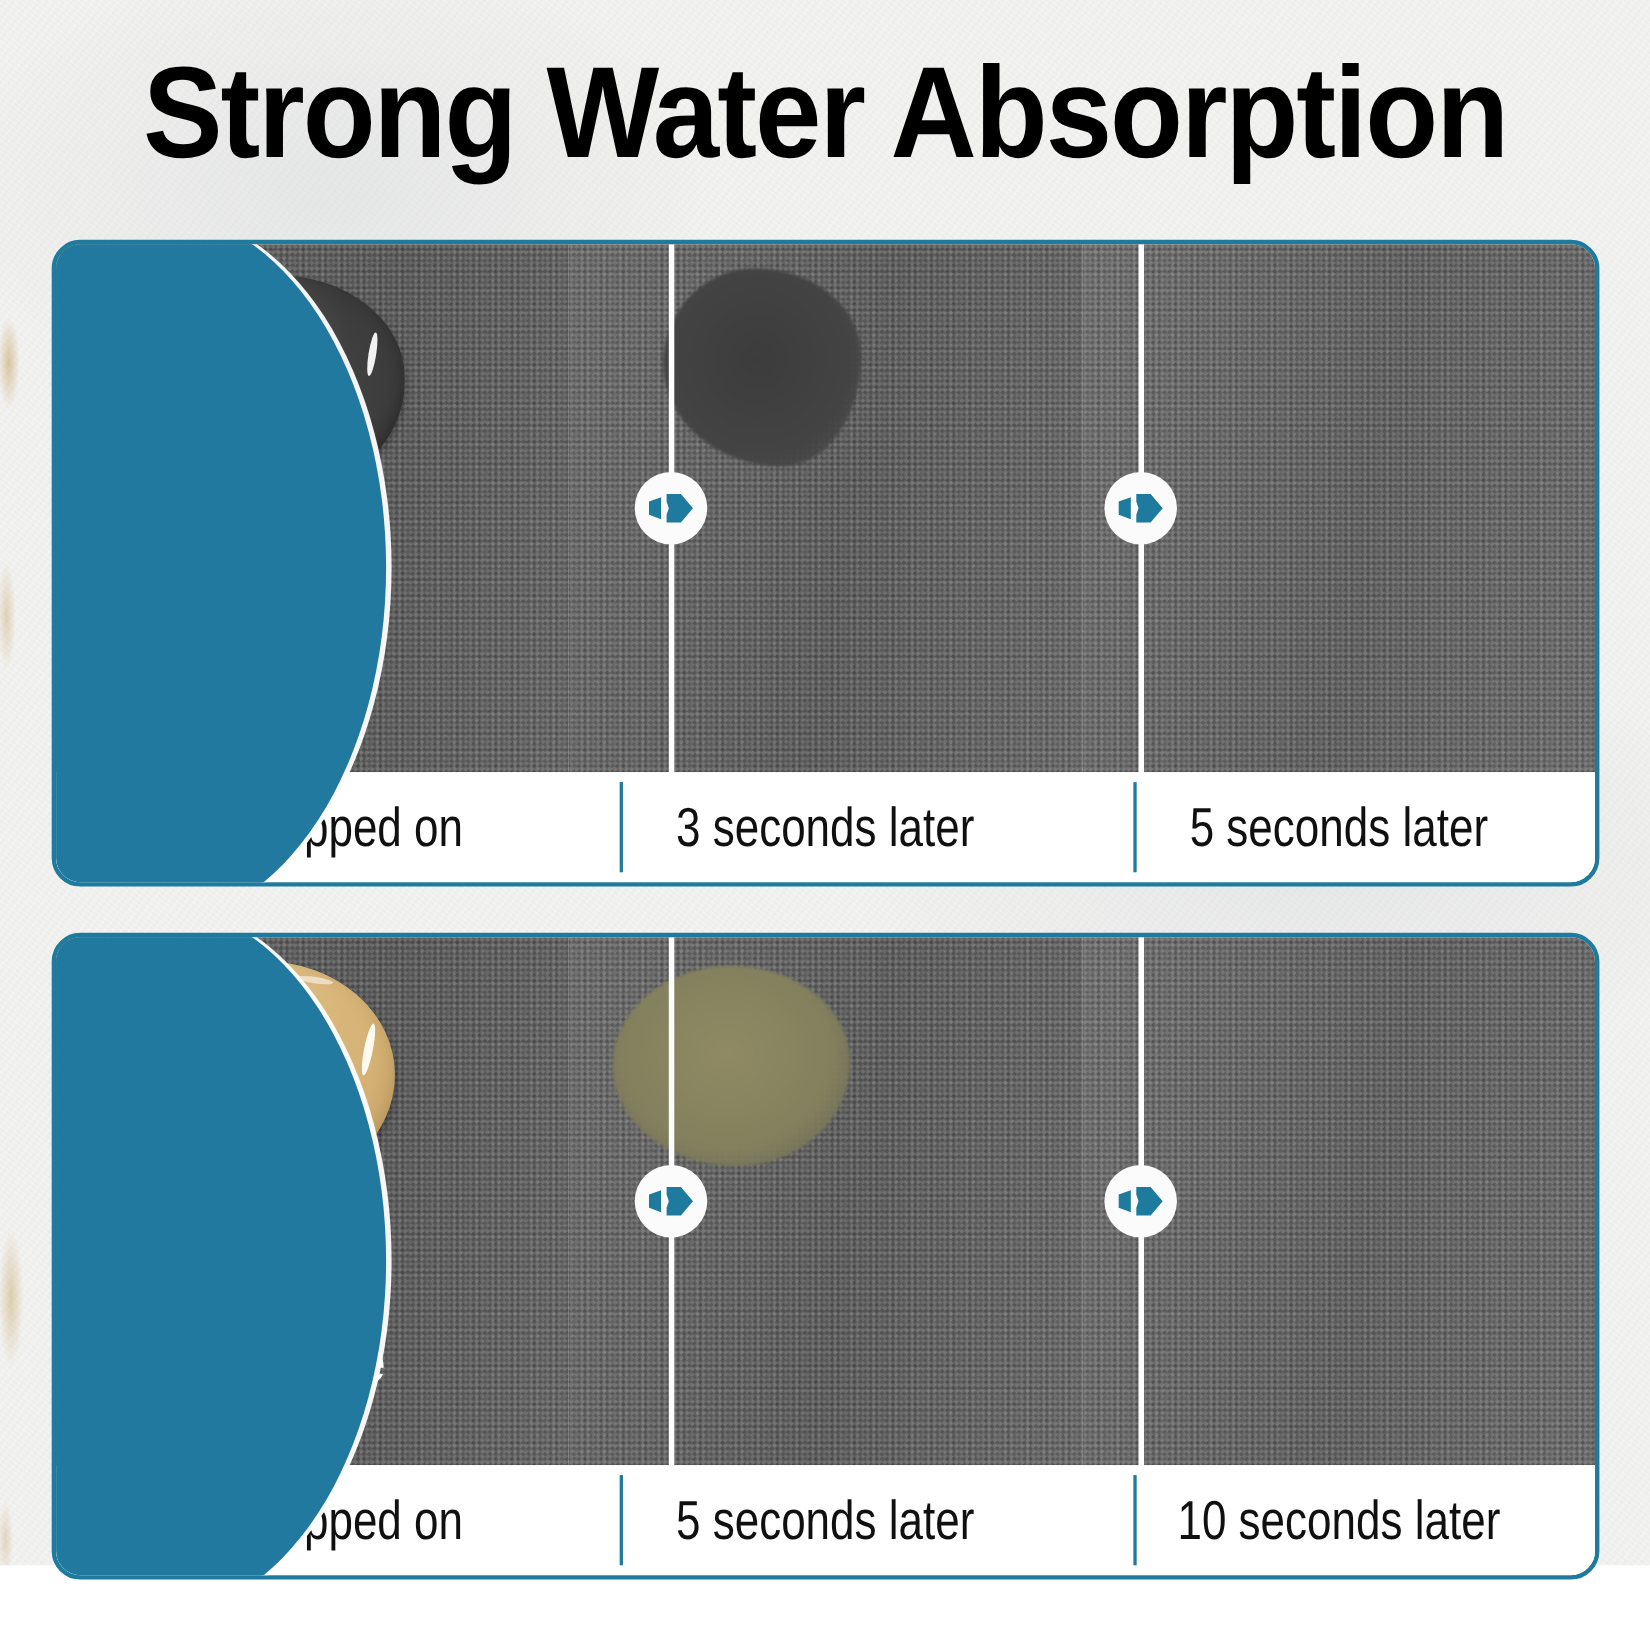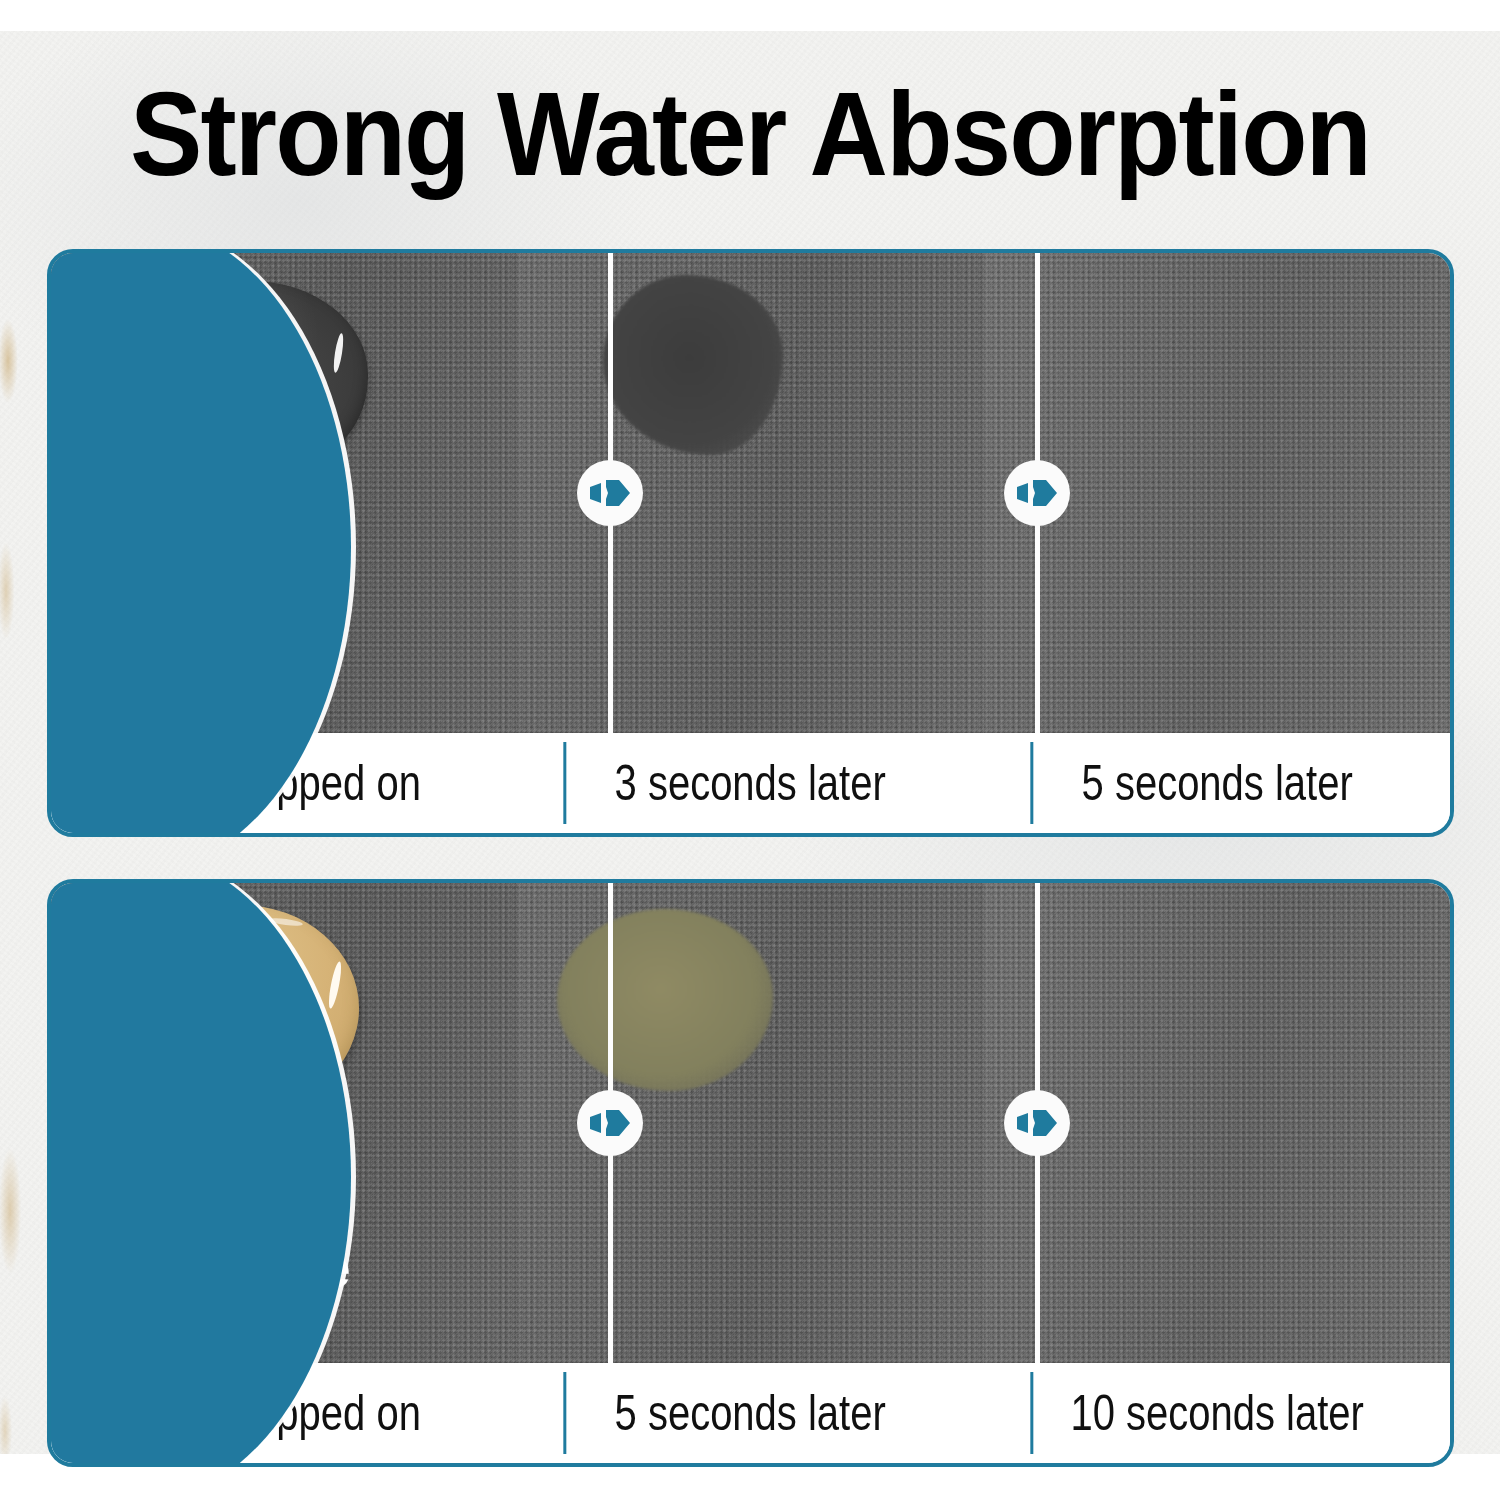--- a/index.html
+++ b/index.html
@@ -22,21 +22,20 @@
       radial-gradient(ellipse 16px 90px at 10px 1180px, rgba(196,160,96,.45), rgba(196,160,96,0) 70%),
       radial-gradient(ellipse 10px 50px at 5px 1400px, rgba(196,160,96,.35), rgba(196,160,96,0) 70%),
       
       radial-gradient(ellipse 500px 300px at 20% 12%, rgba(218,220,222,.55), rgba(218,220,222,0) 70%),
       radial-gradient(ellipse 600px 260px at 80% 55%, rgba(214,217,220,.45), rgba(214,217,220,0) 70%),
       radial-gradient(ellipse 420px 240px at 55% 95%, rgba(220,222,224,.5), rgba(220,222,224,0) 70%),
       
       repeating-linear-gradient(37deg, rgba(0,0,0,.012) 0 2px, rgba(255,255,255,.012) 2px 4px),
       repeating-linear-gradient(-52deg, rgba(0,0,0,.010) 0 3px, rgba(255,255,255,.010) 3px 6px),
       #f3f3f1;
-    margin-top: 31px;
   }
 
   
   #title {
     position:absolute; left:0; top:42px; width:1500px;
     text-align:center;
     font-family:"Liberation Sans", sans-serif;
     font-weight:bold;
     font-size:118px;
     line-height:1.05;

